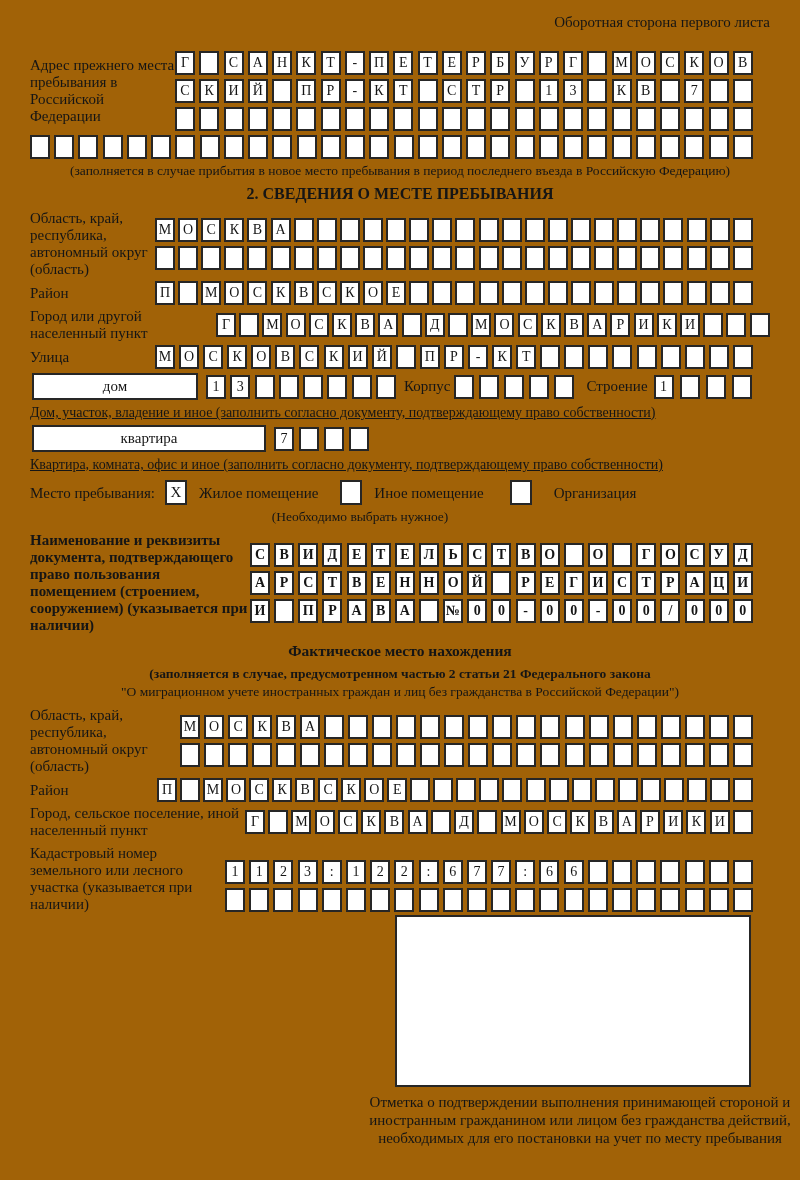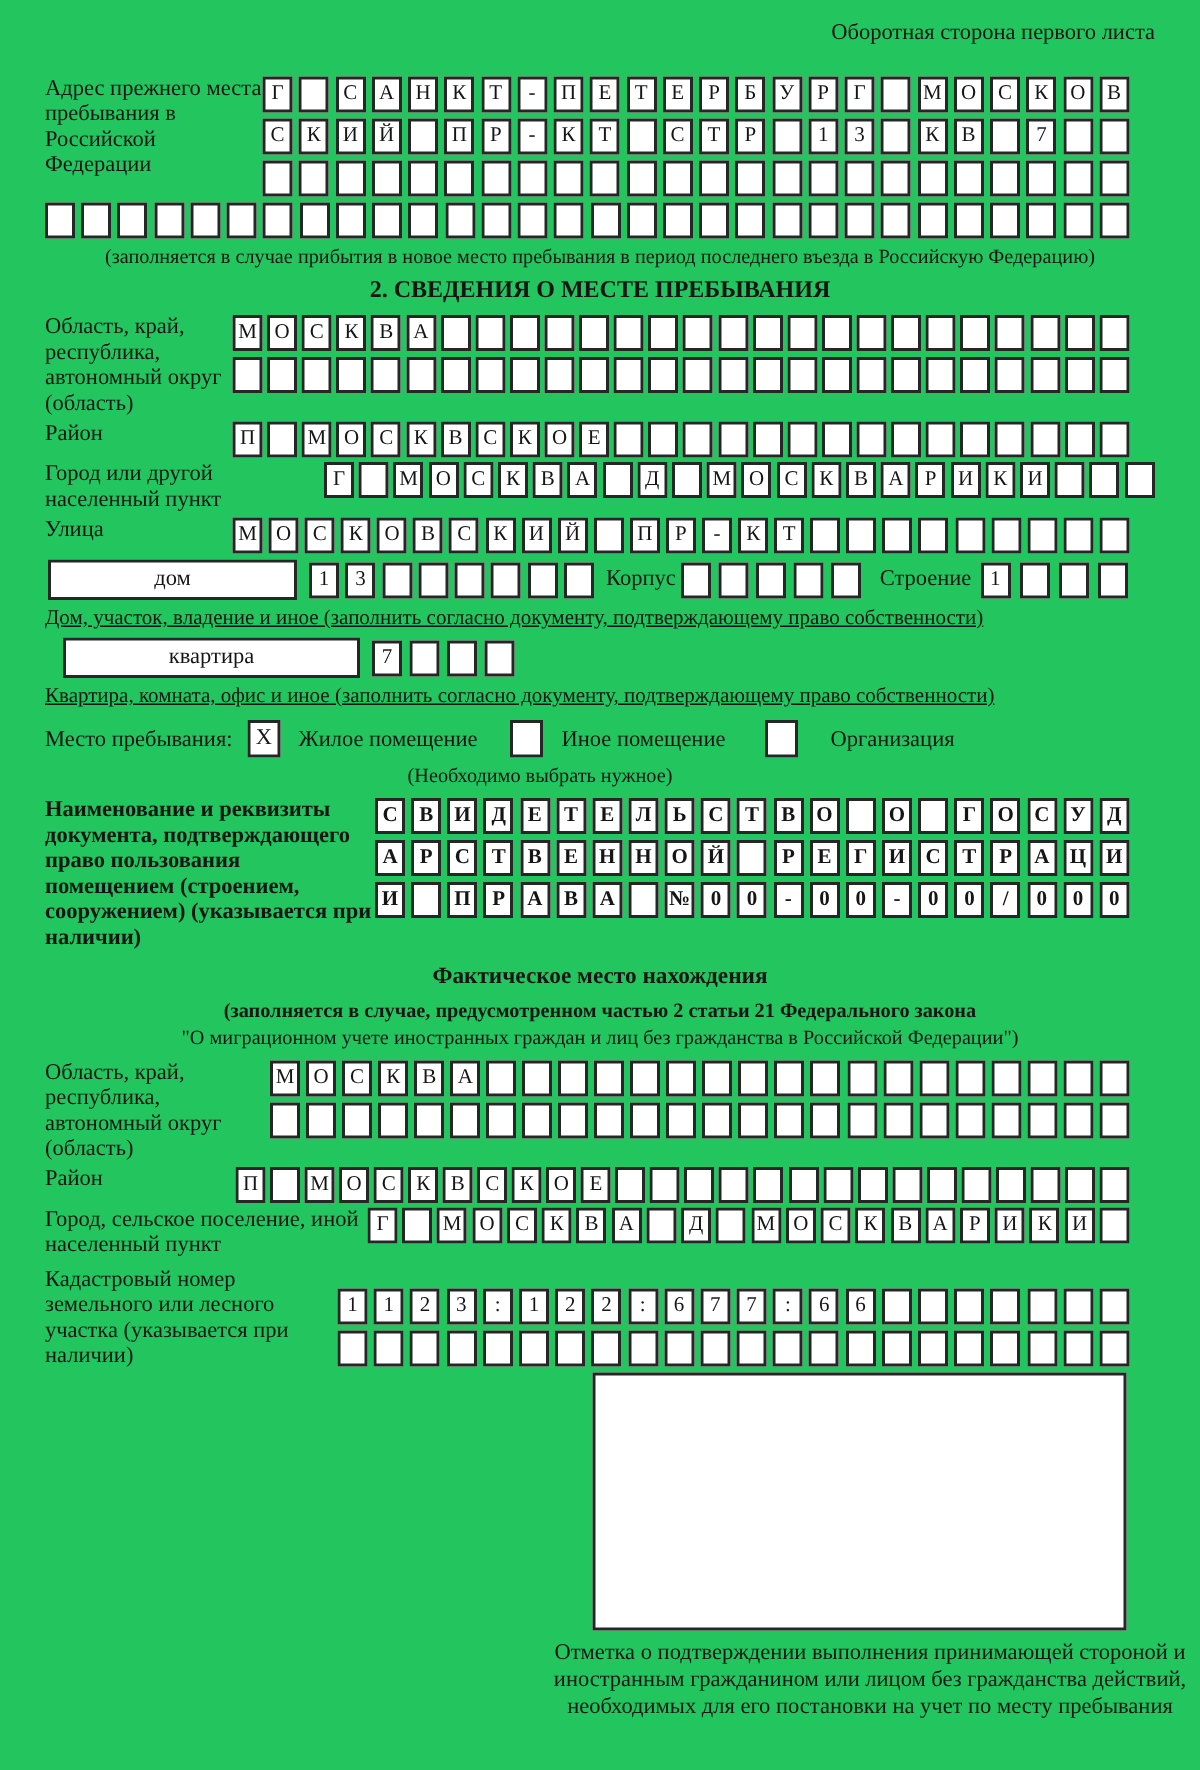--- a/index.html
+++ b/index.html
@@ -1,22 +1,22 @@
 <!DOCTYPE html>
 <html><head>
 <meta charset="utf-8">
 <style>
   html,body{margin:0;padding:0;background:#ffffff;}
   .page{
     width:800px;height:1180px;box-sizing:border-box;
     padding:14px 30px 0 30px;position:relative;overflow:hidden;
-    font-family:"Liberation Serif","DejaVu Serif",serif;color:#151515;background:#22c55e;
+    font-family:"Liberation Serif","DejaVu Serif",serif;color:#151515;background:#a16207;
   }
   .header-note{text-align:right;font-size:15px;margin-bottom:20px;}
-  .frow{display:flex;align-items:flex-start;}
+  .frow{display:flex;align-items:center;}
   .label{font-size:15px;line-height:17px;flex-shrink:0;}
   .stack{display:flex;flex-direction:column;gap:4px;}
   .cells{display:flex;justify-content:space-between;}
   .cell{
     width:20px;height:24px;box-sizing:border-box;border:2px solid #262626;
     display:flex;align-items:center;justify-content:center;
     font-size:14px;line-height:1;background:#fff;flex-shrink:0;
   }
   .center-note{text-align:center;font-size:13.5px;line-height:16px;}
   .section-title{text-align:center;font-size:16px;font-weight:bold;margin-top:6px;}
@@ -339,21 +339,21 @@
     <div class="cells" style="width:98px;margin-left:6px;">
         <span class="cell">1</span>
         <span class="cell"></span>
         <span class="cell"></span>
         <span class="cell"></span>
       </div>
   </div>
   <div class="left-note">Дом, участок, владение и иное (заполнить согласно документу, подтверждающему право собственности)</div>
 
   <div class="frow" style="margin-top:4px;align-items:center;">
-    <div class="wide-box" style="width:198px;margin-left:12px;">квартира</div>
+    <div class="wide-box" style="width:234px;margin-left:2px;">квартира</div>
     <div class="cells" style="width:95px;margin-left:8px;">
         <span class="cell">7</span>
         <span class="cell"></span>
         <span class="cell"></span>
         <span class="cell"></span>
       </div>
   </div>
   <div class="left-note">Квартира, комната, офис и иное (заполнить согласно документу, подтверждающему право собственности)</div>
 
   <div class="frow" style="margin-top:7px;align-items:flex-start;">

